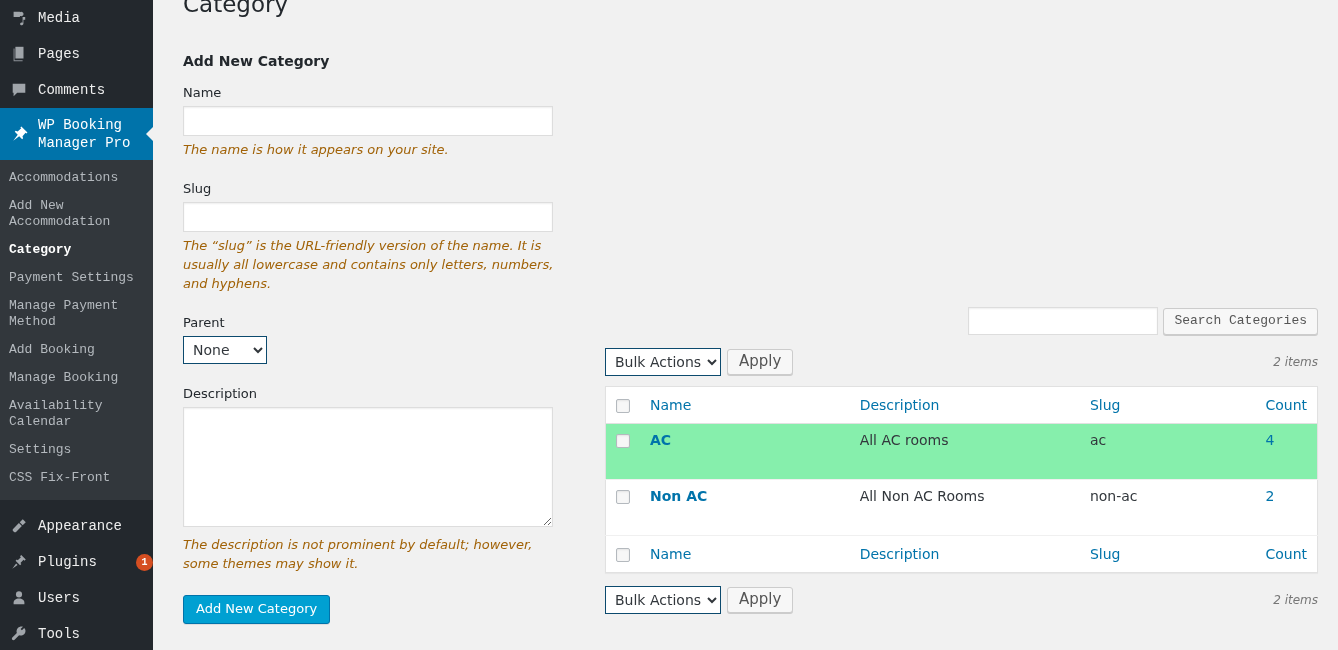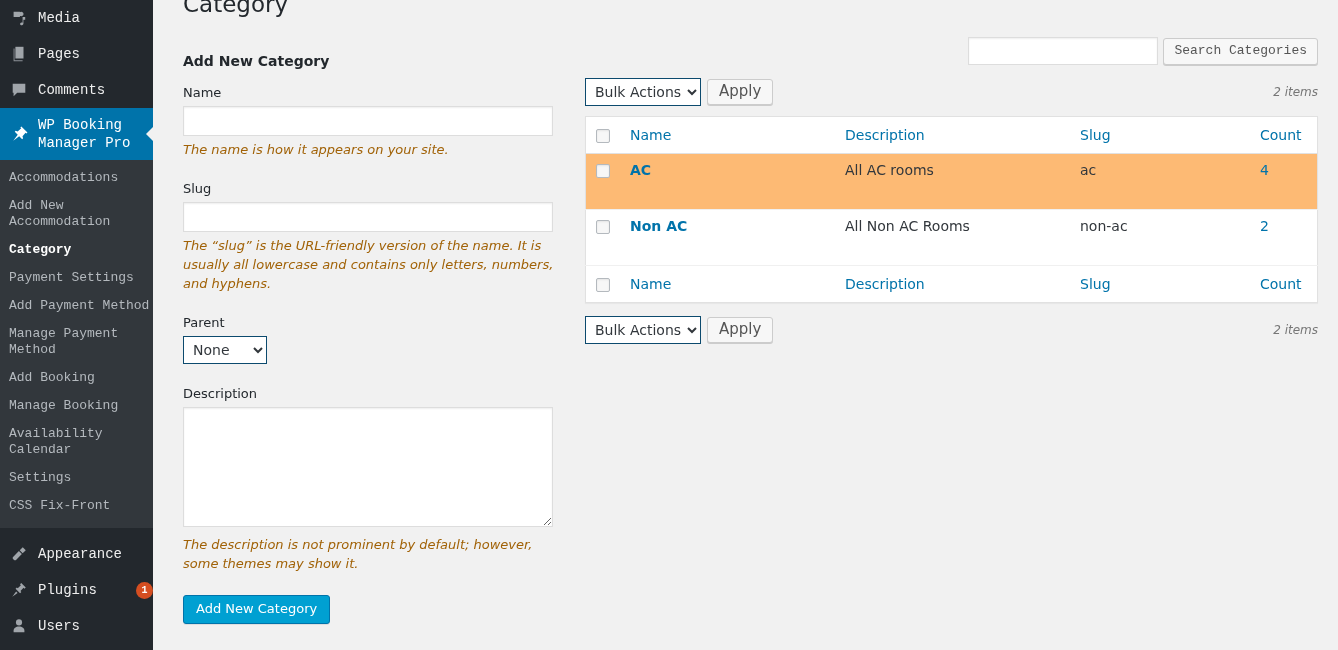--- a/index.html
+++ b/index.html
@@ -96,21 +96,21 @@
   }
   .page-title {
     font-size: 23px;
     font-weight: 400;
     color: #23282d;
     line-height: 29px;
     padding: 0 0 0 10px;
     margin: -10px 0 0 0;
   }
 
-  .columns { display: flex; align-items: flex-start; }
+  .columns { display: flex; align-items: flex-end; gap: 20px; }
   .col-left { width: 390px; min-width: 390px; padding-left: 10px; padding-top: 34px;}
   .col-right { flex: 1; padding-left: 22px; }
 
   .form-heading {
     font-size: 14px;
     font-weight: bold;
     color: #23282d;
     margin: 0 0 16px 0;
   }
   .field-label {
@@ -253,21 +253,21 @@
   table.wp-list thead th, table.wp-list tfoot th {
     color: #0073aa;
     font-weight: normal;
     background: #fff;
     height: 35px;
     line-height: 20px;
   }
   table.wp-list thead tr { border-bottom: 1px solid #e1e1e1; }
   table.wp-list tfoot tr { border-top: 1px solid #e1e1e1; }
   table.wp-list tbody tr { border-bottom: 1px solid #f0f0f0; }
-  table.wp-list tbody tr.alt { background: #fdba74; }
+  table.wp-list tbody tr.alt { background: #86efac; }
   td.col-name a, th.col-name, .hdr-link {
     color: #0073aa;
     text-decoration: none;
   }
   td.col-name a { font-weight: bold; font-size: 14px; }
   td.col-desc, td.col-slug {
     color: #32373c;
     font-size: 13px;
     padding-top: 11px;
   }
@@ -338,21 +338,20 @@
         <span class="mi-label">WP Booking Manager Pro</span>
       </div>
 
     </div>
 
     <div class="submenu">
       <div class="submenu-item">Accommodations</div>
       <div class="submenu-item">Add New Accommodation</div>
       <div class="submenu-item current">Category</div>
       <div class="submenu-item">Payment Settings</div>
-      <div class="submenu-item">Add Payment Method</div>
       <div class="submenu-item">Manage Payment Method</div>
       <div class="submenu-item">Add Booking</div>
       <div class="submenu-item">Manage Booking</div>
       <div class="submenu-item">Availability Calendar</div>
       <div class="submenu-item">Settings</div>
       <div class="submenu-item">CSS Fix-Front</div>
     </div>
 
     <div class="menu-top" style="padding-top:8px;">
 

